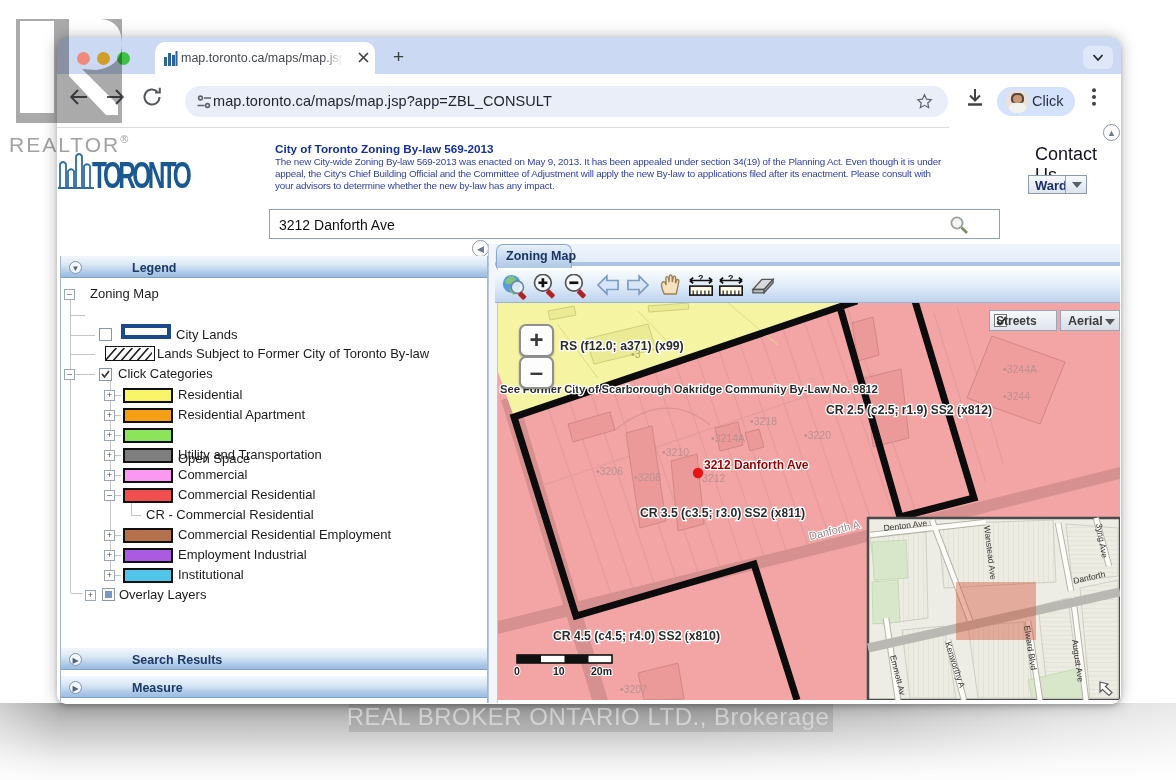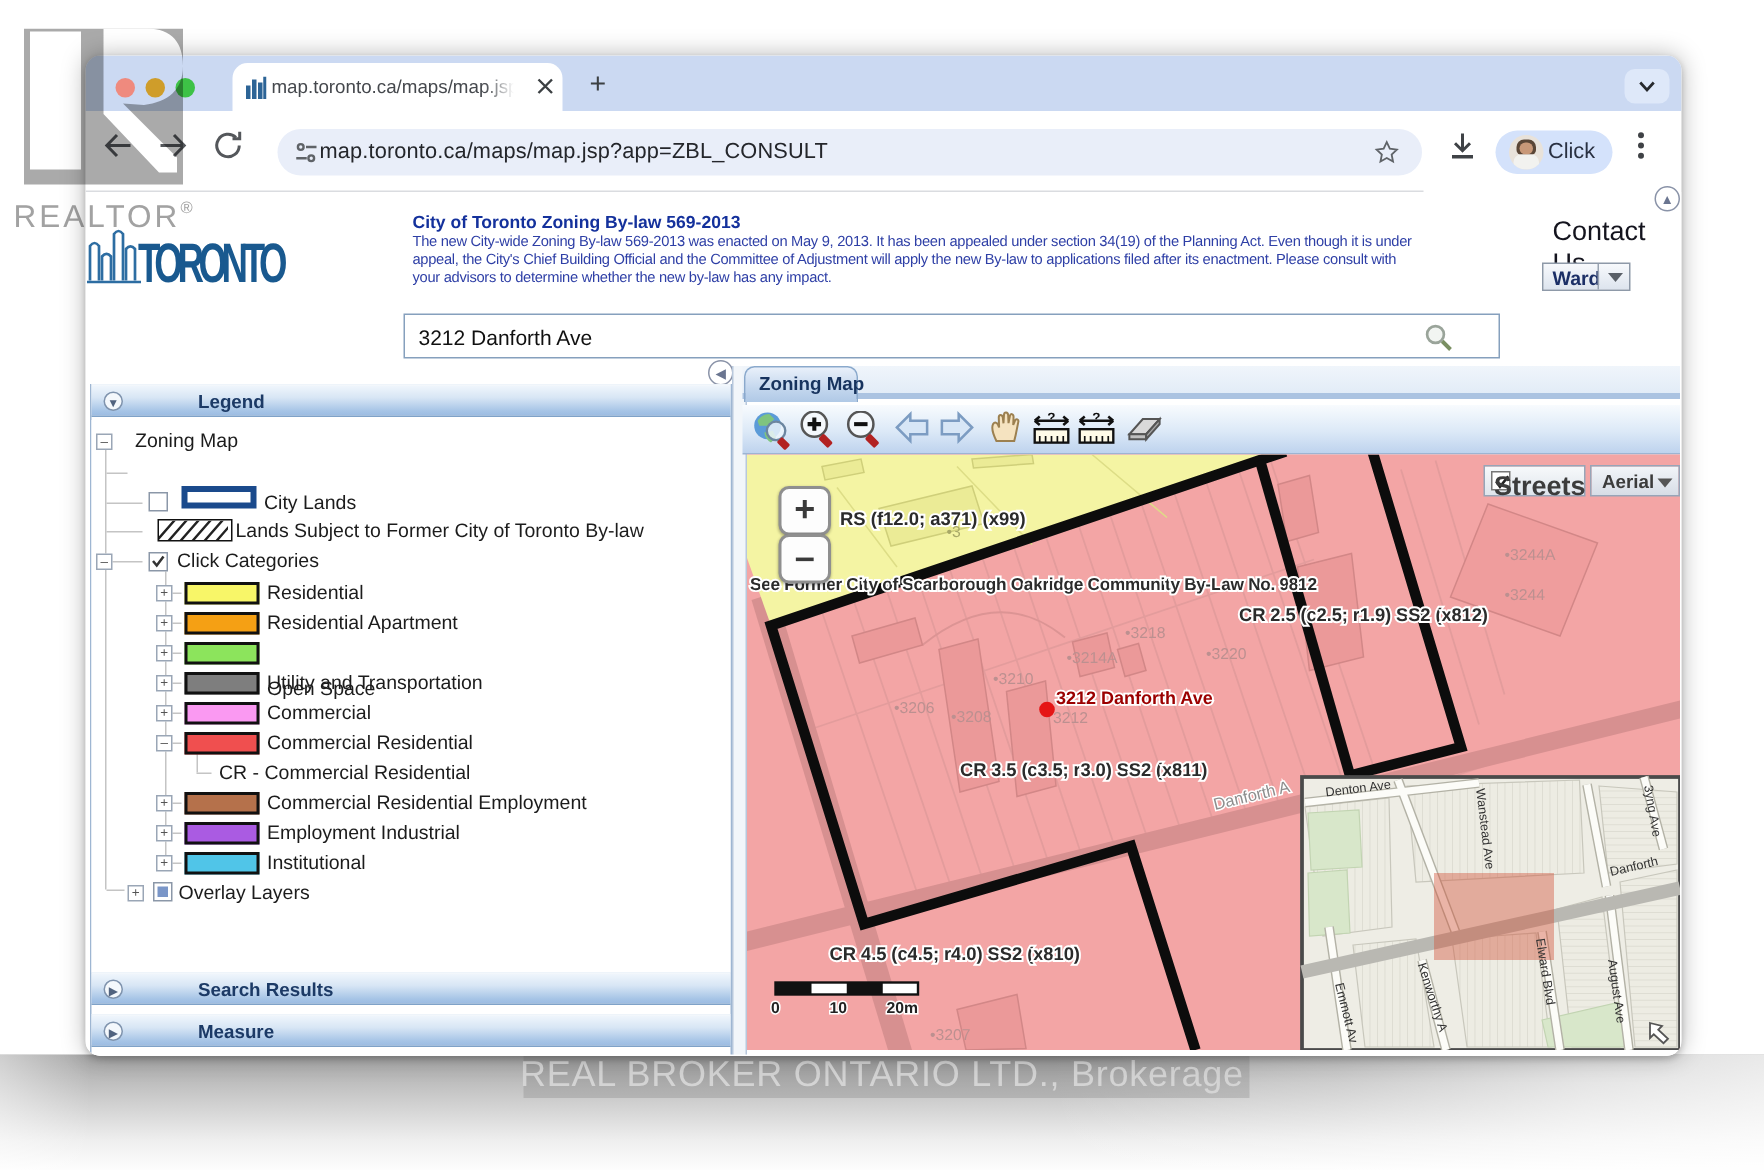--- a/index.html
+++ b/index.html
@@ -278,21 +278,21 @@
         </div>
     </div>
 
     <div class="abs" style="left:431px;top:207px;width:10px;height:459px;background:#f2f6fa;border-left:1px solid #b8c8dc;border-right:1px solid #b8c8dc;"></div>
 
     <div id="streetsbox" class="abs">
       <div class="abs" style="left:4px;top:3px;width:13px;height:13px;background:#fff;border:1px solid #777;"></div>
       <svg class="abs" style="left:6px;top:5px" width="11" height="11" viewBox="0 0 11 11">
           <path d="M1.5 5 L4 8.5 L9.5 1.5" fill="none" stroke="#222" stroke-width="1.8"></path>
         </svg>
-      <div class="abs" style="left:6px;top:3px;font-size:18px;font-weight:bold;color:#3c3c3c;">Streets</div>
+      <div class="abs" style="left:6px;top:3px;font-size:12px;font-weight:bold;color:#3c3c3c;">Streets</div>
     </div>
     <div id="aerialbox" class="abs">
       <div class="abs" style="left:7px;top:3px;font-size:12.5px;font-weight:bold;color:#3c3c3c;">Aerial</div>
       <div class="abs" style="left:44px;top:8px;width:0;height:0;border:5px solid transparent;border-top:6px solid #555;"></div>
     </div>
 
     <div id="maparea" class="abs">
       <div id="tabstrip" class="abs"></div>
       <div id="ztab" class="abs">
           <div class="t abs">Zoning Map</div>

